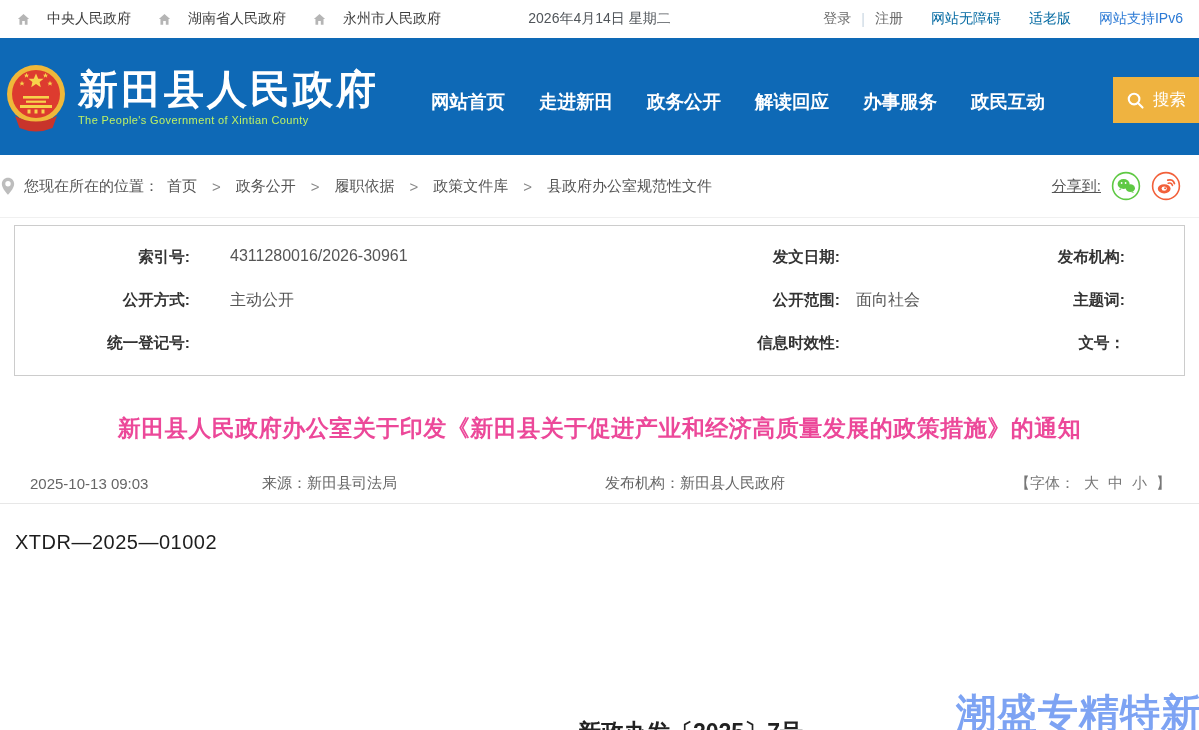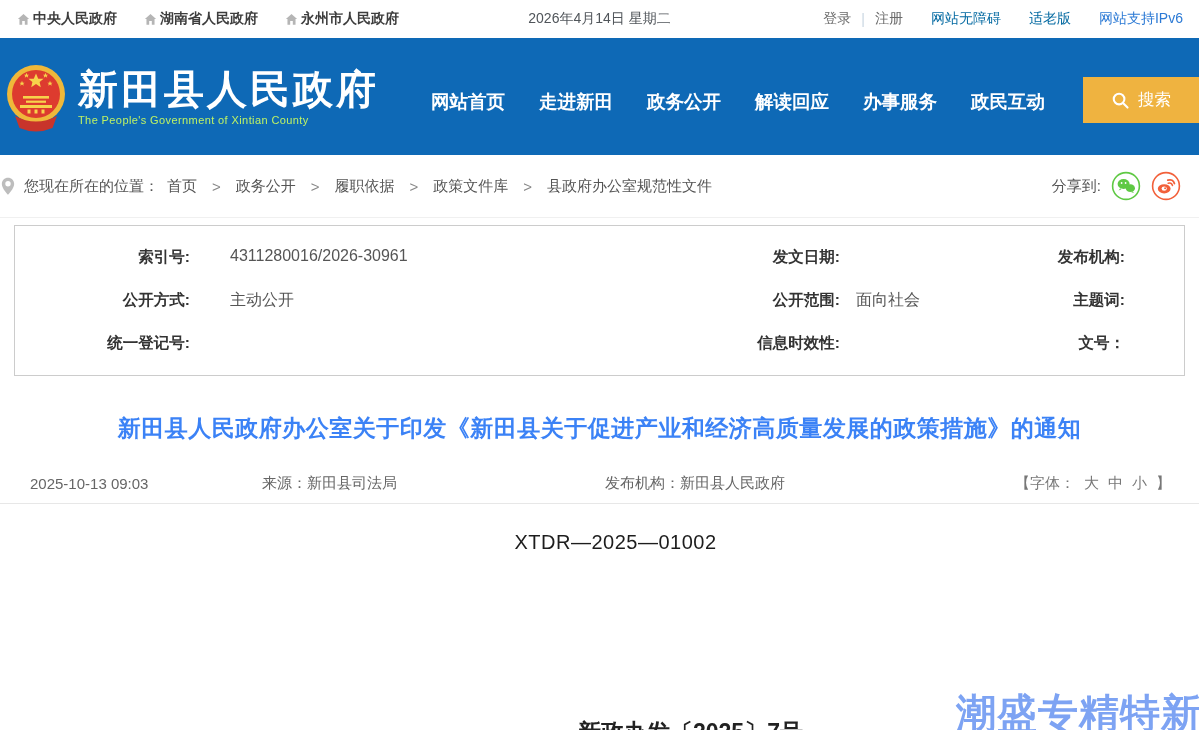--- a/index.html
+++ b/index.html
@@ -3,62 +3,62 @@
 <meta charset="utf-8">
 <style>
   html,body{margin:0;padding:0;}
   body{
     width:1199px;height:730px;overflow:hidden;position:relative;background:#fff;
     font-family:"Liberation Sans","DejaVu Sans",sans-serif;color:#333;
   }
   
   .topbar{height:38px;background:#fff;display:flex;align-items:center;position:relative;padding:0 16px;font-size:14px;color:#3d3d3d;}
   .topbar-left{display:flex;align-items:center;gap:26px;}
-  .gov-link{display:flex;align-items:center;gap:2px;cursor:pointer;color:#3d3d3d;text-decoration:none;font-weight:bold;}
+  .gov-link{display:flex;align-items:center;gap:16px;cursor:pointer;color:#3d3d3d;text-decoration:none;}
   .topbar-date{position:absolute;left:50%;transform:translateX(-50%);color:#50555a;}
   .topbar-right{margin-left:auto;display:flex;gap:28px;}
   .login-group{display:flex;align-items:center;gap:10px;color:#6b6b6b;}
   .login-sep{color:#c9d6e2;}
   .link-plain{color:#0369a1;cursor:pointer;text-decoration:none;}
   .link-ipv6{color:#2c7ad5;cursor:pointer;text-decoration:none;}
   
   .header{height:117px;background:#0e69b6;position:relative;display:flex;align-items:center;}
   .logo-wrap{display:flex;align-items:center;margin-left:6px;}
   .emblem{flex:0 0 auto;margin-top:2px;}
   .site-titles{margin-left:12px;color:#fff;}
   .site-name{font-size:40px;font-weight:bold;letter-spacing:3px;line-height:1.05;}
   .site-name-en{font-size:11px;margin-top:4px;letter-spacing:.4px;color:#bef264;}
   .main-nav{display:flex;align-items:center;gap:34px;margin-left:52px;margin-top:10px;}
   .nav-item{color:#fff;font-size:18.5px;font-weight:bold;cursor:pointer;white-space:nowrap;text-decoration:none;}
-  .search-btn{position:absolute;right:0;top:39px;width:116px;height:46px;background:#efb340;border:none;display:flex;align-items:center;justify-content:center;gap:8px;cursor:pointer;}
+  .search-btn{position:absolute;right:0;top:39px;width:86px;height:46px;background:#efb340;border:none;display:flex;align-items:center;justify-content:center;gap:8px;cursor:pointer;}
   .search-btn span{color:#fff;font-size:16.5px;}
   
   .crumb-row{height:62px;display:flex;align-items:center;padding:0 0;border-bottom:1px solid #f0f0f0;background:#fff;}
   .crumb-left{display:flex;align-items:center;gap:8px;font-size:15px;color:#555;}
   .crumb-link{color:#555;cursor:pointer;text-decoration:none;}
   .crumb-sep{color:#888;margin:0 7px;}
   .share-group{margin-left:auto;display:flex;align-items:center;gap:10px;margin-right:18px;}
-  .share-label{font-size:15px;color:#555;}
+  .share-label{font-size:15px;color:#555;text-decoration:underline;}
   .share-icon{width:30px;height:30px;cursor:pointer;display:block;}
   
   .meta-box{margin:7px 14px 0 14px;border:1px solid #ccc;background:#fff;padding:10px 0;}
   .meta-grid{display:grid;grid-template-columns:175px 300px 350px 175px 110px auto;}
   .meta-label{font-weight:bold;font-size:15.5px;color:#333;text-align:right;padding:11px 0;white-space:nowrap;}
   .meta-value{font-size:16px;color:#555;padding:11px 0 11px 40px;white-space:nowrap;}
   .meta-value.mid{padding-left:16px;}
   
-  .article-title{margin-top:37px;text-align:center;color:#3b82f6;font-size:23px;font-weight:bold;letter-spacing:.5px;}
+  .article-title{margin-top:37px;text-align:center;color:#ec4899;font-size:23px;font-weight:bold;letter-spacing:.5px;}
   .article-meta{margin-top:19px;display:flex;align-items:center;height:40px;border-bottom:1px solid #e7e7e7;font-size:15px;color:#666;}
   .am-time{margin-left:30px;width:232px;}
   .am-source{width:343px;}
   .am-publisher{flex:1;}
   .font-controls{margin-right:28px;color:#777;display:flex;align-items:center;gap:9px;}
   .font-opt{cursor:pointer;color:#777;}
   
-  .article-body{padding:27px 0 0 32px;text-align:center;}
+  .article-body{padding:27px 0 0 15px;}
   .doc-number{font-size:20px;color:#1d1d1d;letter-spacing:.5px;}
   .doc-ref-partial{position:absolute;left:578px;top:717px;font-size:23px;font-weight:600;color:#222;white-space:nowrap;}
   .watermark{position:absolute;left:956px;top:686px;font-size:40px;font-weight:bold;color:#7da3f3;letter-spacing:1px;white-space:nowrap;}
 </style>
 </head>
 <body>
 
 <div class="topbar">
   <div class="topbar-left">
     <a class="gov-link">

